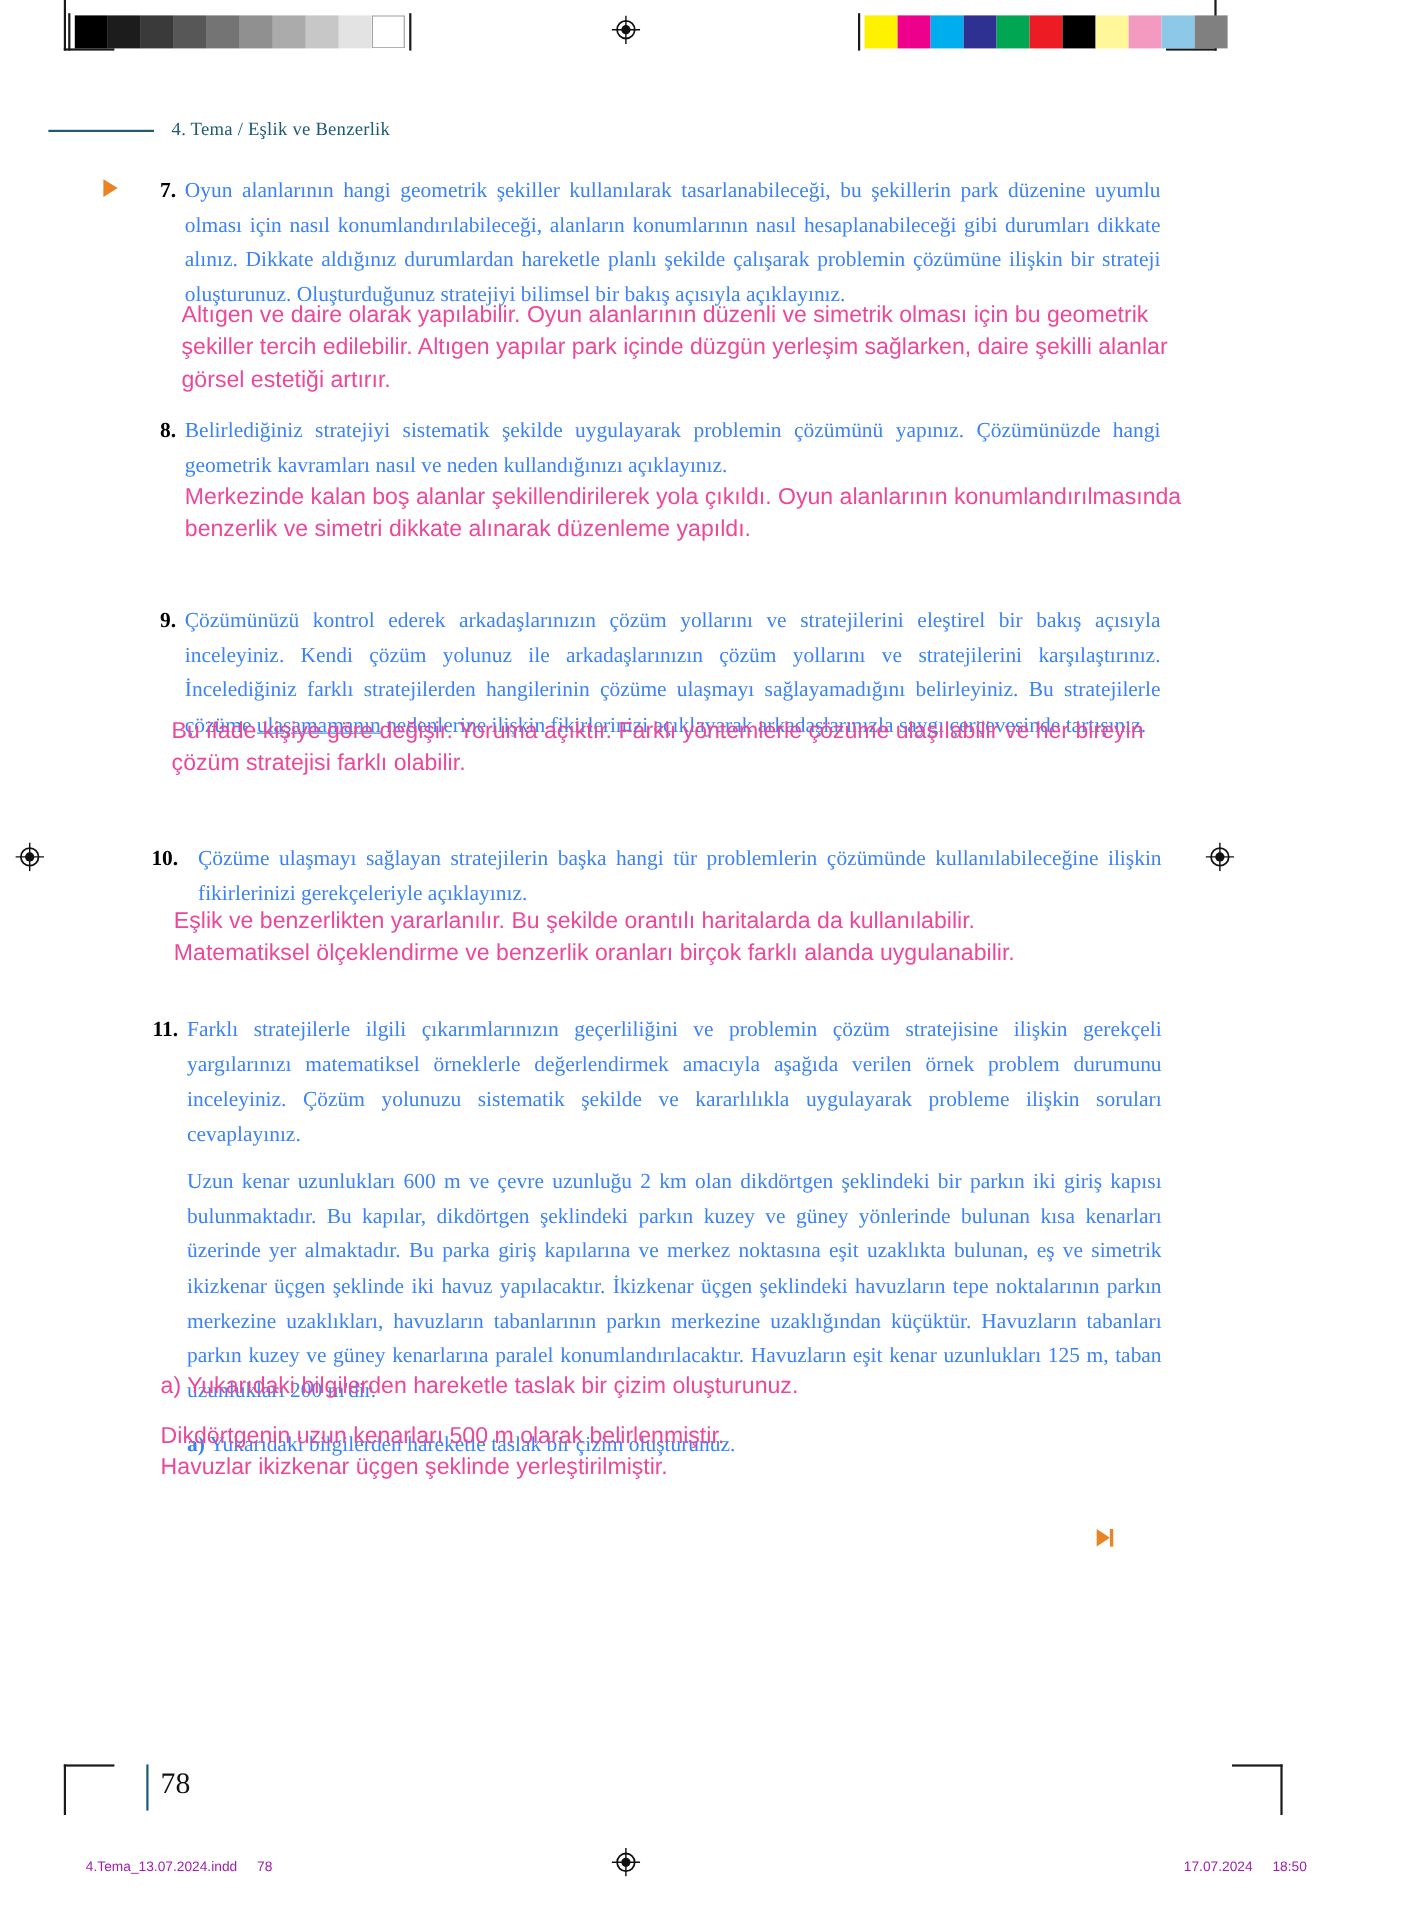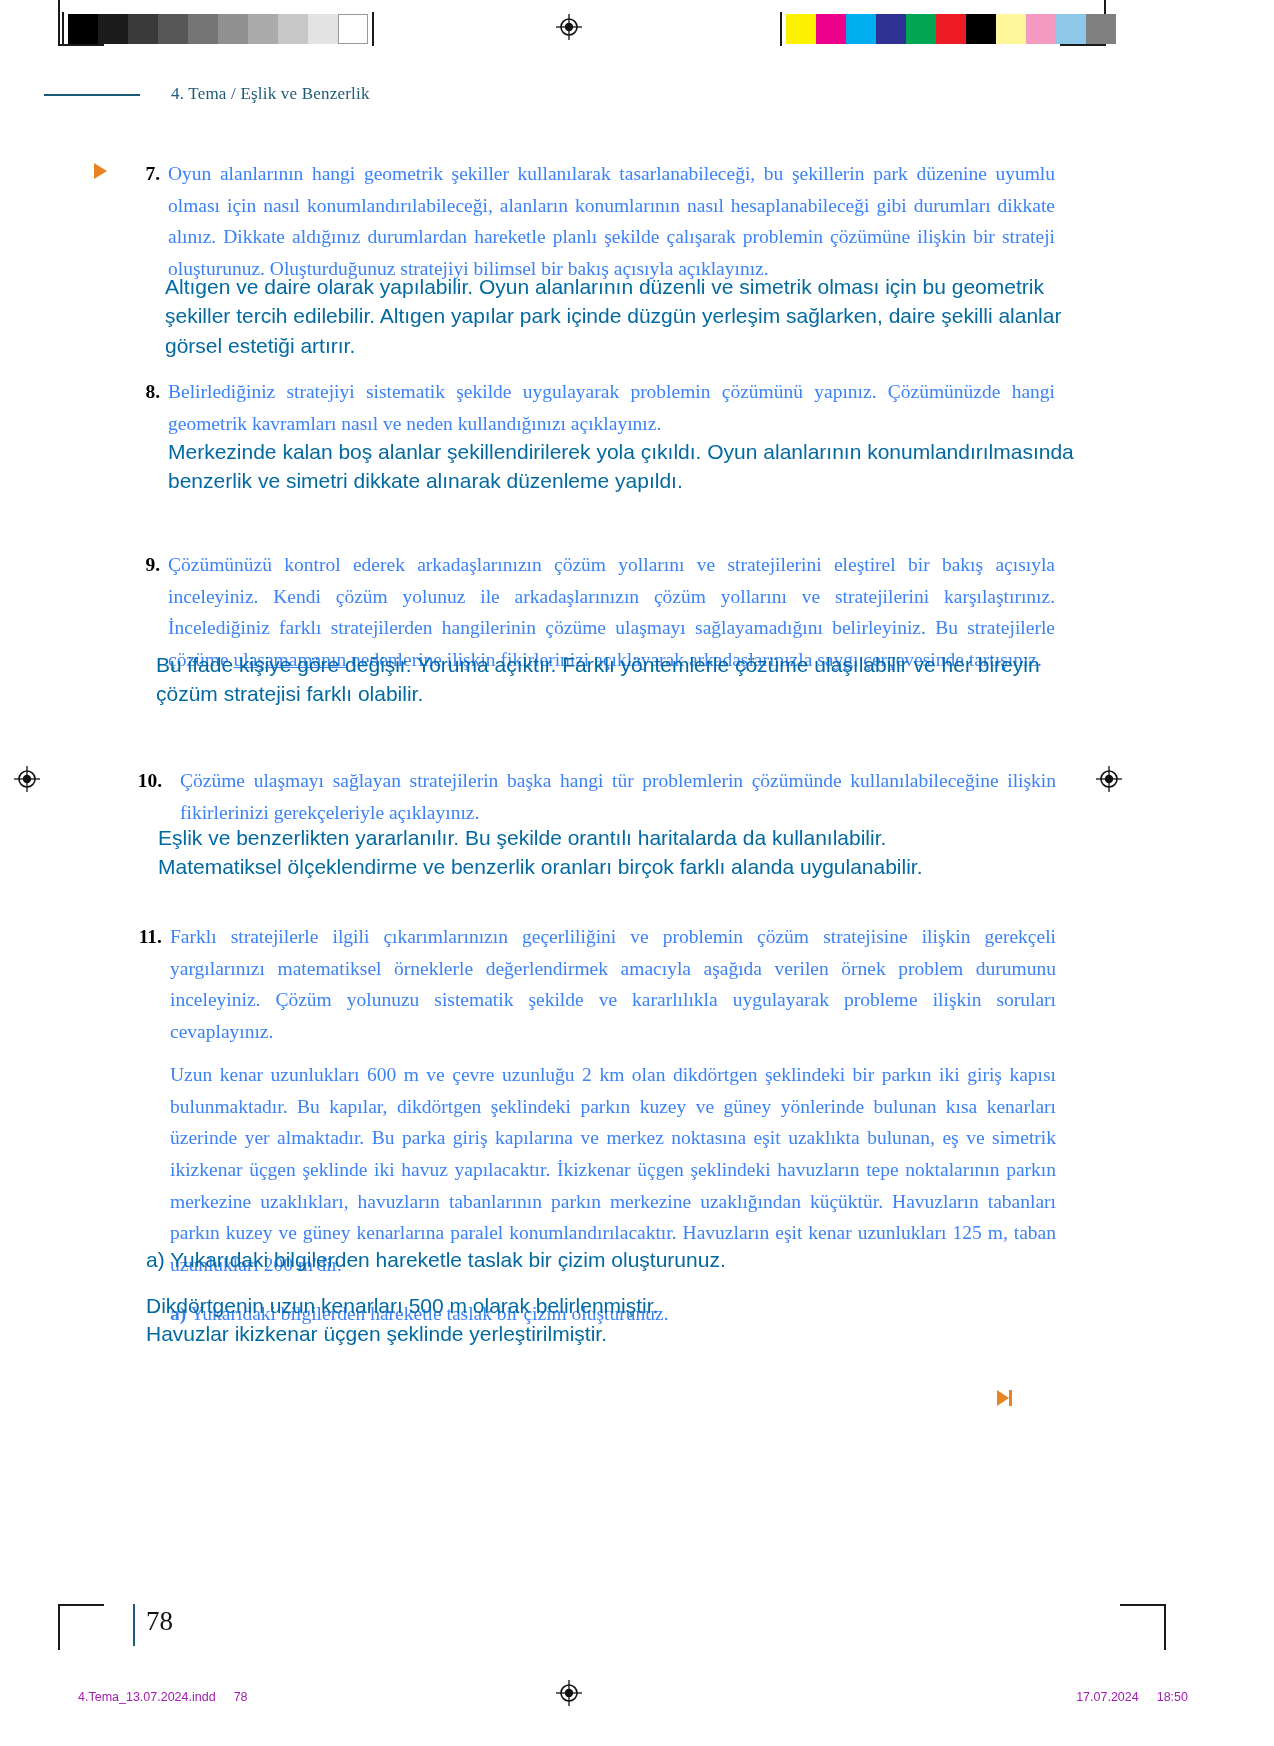--- a/index.html
+++ b/index.html
@@ -52,24 +52,24 @@
     left: 0;
     top: 0;
     width: 1274px;
     height: 1746px;
   }
 
   
   .hdr {
     position: absolute;
     left: 44px;
-    top: 84px;
+    top: 108px;
     display: flex;
     align-items: center;
-    gap: 15px;
+    gap: 0;
     justify-content: flex-end;
   }
   .hdr-rule {
     width: 96px;
     height: 2px;
     background: #1d5a78;
     margin-right: 16px;
     margin-top: 2px;
   }
   .hdr-title {
@@ -120,21 +120,21 @@
   .q-body p { margin: 0 0 12px 0; }
   .q-body p:last-child { margin-bottom: 0; }
   .q-body .sub {
     margin-top: 18px;
   }
   .q-body .sub b { font-weight: bold; }
 
   
   .ans {
     position: absolute;
-    color: #0369a1;
+    color: #ec4899;
     font-family: "Liberation Sans", sans-serif;
     font-size: 21px;
     line-height: 1.40;
   }
   .ans.tight { line-height: 1.32; }
 
   
   .pg-rule {
     position: absolute;
     left: 133px;

